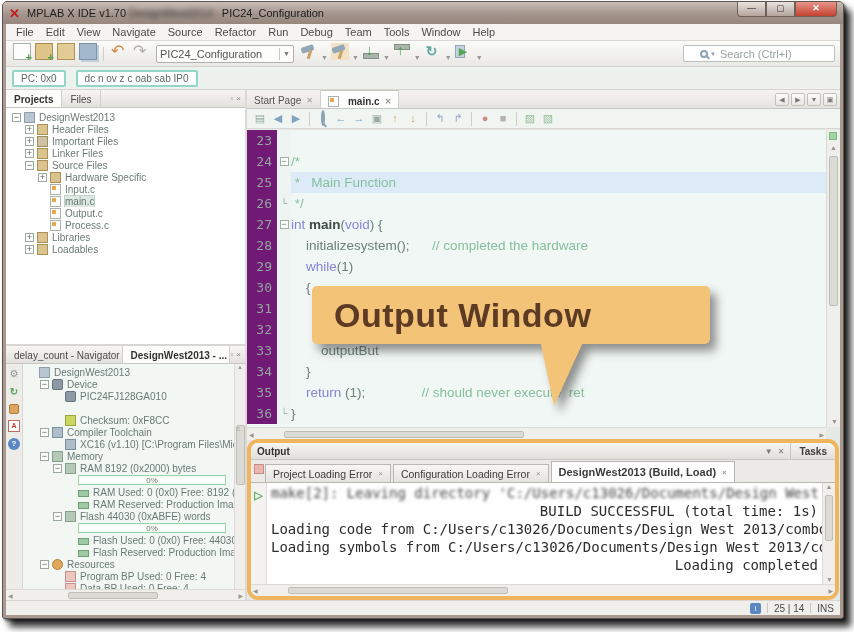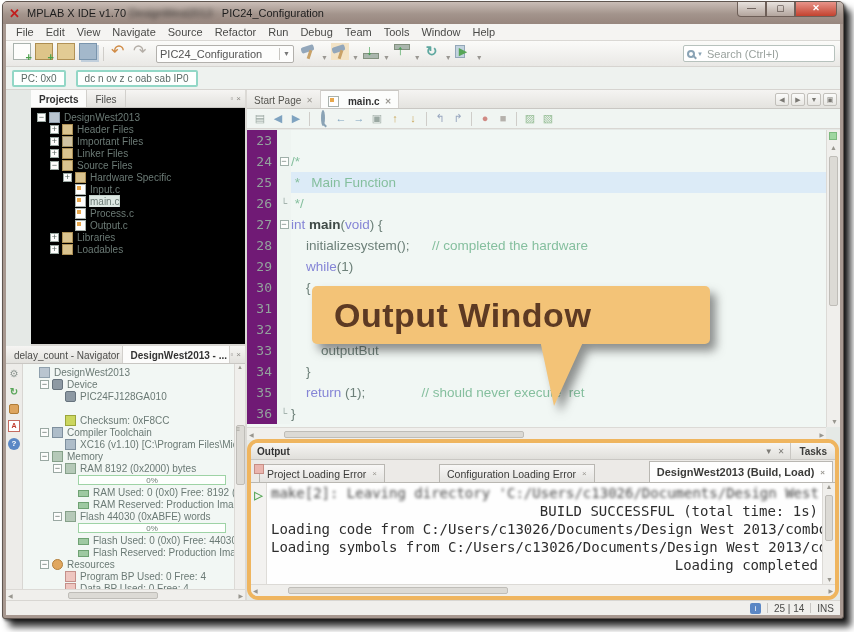--- a/index.html
+++ b/index.html
@@ -44,38 +44,38 @@
   .ic-make-and-program::after{content:"↓";position:absolute;left:4px;top:-1px;color:#3f9e4f;font-weight:bold;font-size:14px;}
   .ic-make-and-program::before{content:"";position:absolute;left:1px;bottom:1px;width:14px;height:4px;background:#aab6ad;border:1px solid #83917f;}
   .ic-read-device-memory::after{content:"↑";position:absolute;left:4px;top:-1px;color:#3f9e4f;font-weight:bold;font-size:14px;}
   .ic-read-device-memory::before{content:"";position:absolute;left:1px;top:1px;width:14px;height:4px;background:#aab6ad;border:1px solid #83917f;}
   .ic-refresh-debug-tool::after{content:"↻";position:absolute;left:2px;top:0;color:#5fa8a0;font-weight:bold;font-size:14px;}
   .ic-debug-project::after{content:"▶";position:absolute;left:4px;top:2px;color:#56a556;font-size:11px;}
   .ic-debug-project::before{content:"";position:absolute;left:0;top:2px;width:8px;height:11px;background:#c3d3df;border:1px solid #93a7b8;}
   .combo{height:18px;width:138px;background:#fdfdfc;border:1px solid #b2b0ac;border-radius:2px;display:flex;align-items:center;font-size:11px;color:#555;padding:0 3px;margin:0 4px;}
   .combo .cbtxt{flex:1;white-space:nowrap;overflow:hidden;}
   .combo .cbarr{font-size:7px;color:#777;border-left:1px solid #c8c6c2;padding-left:3px;height:12px;line-height:12px;}
-  .searchbox{margin-left:auto;width:152px;height:17px;background:#fff;border:1px solid #b7c2bd;border-radius:2px;display:flex;align-items:center;padding:0 3px;font-size:11px;color:#9aa29e;}
+  .searchbox{margin-left:auto;width:152px;height:17px;background:#fff;border:1px solid #b7c2bd;border-radius:2px;display:flex;align-items:center;padding:0 16px;font-size:11px;color:#9aa29e;}
   .mag{position:relative;width:8px;height:8px;border:2px solid #8aa3b5;border-radius:50%;margin-right:2px;flex:none;}
   .mag::after{content:"";position:absolute;width:5px;height:2px;background:#8aa3b5;transform:rotate(45deg);right:-4px;bottom:-2px;}
   .sdd{font-size:6px;color:#8aa3b5;margin-right:4px;}
   .pcrow{height:23px;background:#eef2ef;border-bottom:1px solid #d6d4d0;display:flex;align-items:center;padding:0 6px;gap:10px;}
   .tealbox{height:17px;background:#fdfffe;border:2px solid #92d7c6;border-radius:2px;font-size:10px;color:#5c6a66;display:flex;align-items:center;padding:0 7px;white-space:nowrap;}
 
   
   .main{flex:1;display:flex;background:#e5e9e6;overflow:hidden;}
   .leftcol{width:241px;display:flex;flex-direction:column;border-right:2px solid #dcdad6;}
   .rightcol{flex:1;position:relative;overflow:hidden;}
 
   .panelhdr{height:18px;background:linear-gradient(#f6f5f3,#e2e1dd);border-bottom:1px solid #c9c7c3;display:flex;align-items:stretch;font-size:10px;color:#4c4c4a;}
   .ptab{padding:2px 8px 0 8px;border-right:1px solid #d2d0cc;display:flex;align-items:center;gap:4px;white-space:nowrap;overflow:hidden;}
   .ptab.active{background:#fcfcfb;font-weight:bold;color:#333;}
   .hdricos{margin-left:auto;display:flex;align-items:center;gap:3px;padding-right:4px;color:#8c8a86;font-size:8px;}
 
-  .projects-panel{height:256px;display:flex;flex-direction:column;background:#000000;border-bottom:2px solid #d8d6d2;margin-left:25px;}
+  .projects-panel{height:256px;display:flex;flex-direction:column;background:#ffffff;border-bottom:2px solid #d8d6d2;}
   .ptree{flex:1;overflow:hidden;padding:3px 0 0 4px;}
   .trow{height:12px;display:flex;align-items:center;font-size:10px;color:#6b7a75;white-space:nowrap;overflow:hidden;}
   .trow.sel .tlabel{background:#dde8e3;outline:1px solid #c3d2cb;}
   .exp{flex:none;width:9px;height:9px;border:1px solid #9aa8a2;background:#fdfdfc;font-size:9px;line-height:7px;text-align:center;color:#57655f;margin-right:3px;}
   .expsp{flex:none;width:12px;}
   .tico{flex:none;width:11px;height:11px;margin-right:4px;display:inline-block;}
   .tlabel{overflow:hidden;}
   .ic-project,.ic-project-small{background:#b9c5d0;border:1px solid #8fa0ad;}
   .ic-folder{background:#d9c38f;border:1px solid #ad9055;}
   .ic-folder-important{background:#cfc2a2;border:1px solid #a08e5f;}
@@ -126,21 +126,21 @@
   .edvthumb{position:absolute;left:2px;top:26px;width:9px;height:150px;background:#dcdad5;border:1px solid #bfbdb8;border-radius:2px;}
   .edhscroll{position:absolute;left:0;right:14px;top:337px;height:13px;background:#f0efec;border-top:1px solid #dcdad6;display:flex;align-items:center;font-size:6px;color:#98968f;padding:0 2px;}
 
   
   .outring{position:absolute;left:0;right:1px;top:349px;bottom:0;border:4px solid #efb55f;border-radius:11px;background:#f1f0ee;overflow:hidden;display:flex;flex-direction:column;}
   .outhdr{height:17px;background:linear-gradient(#f6f5f3,#e0dfdb);border-bottom:1px solid #c9c7c3;display:flex;align-items:center;font-size:10px;color:#333;justify-content:flex-end;}
   .outhdr .olbl{font-weight:bold;padding:0 6px;}
   .outhdr .oicos{margin-left:auto;display:flex;gap:5px;color:#7d7b76;font-size:8px;padding-right:6px;}
   .outhdr .tdiv{width:1px;height:100%;background:#c9c7c3;}
   .outhdr .tlbl{font-weight:bold;padding:0 8px;color:#3c3c3a;}
-  .outtabs{height:22px;background:#eceae7;display:flex;align-items:flex-end;padding-left:8px;position:relative;justify-content:space-between;}
+  .outtabs{height:22px;background:#eceae7;display:flex;align-items:flex-end;padding-left:14px;position:relative;}
   .pinkbtn{position:absolute;left:3px;top:4px;width:10px;height:10px;background:#eab5ae;border:1px solid #c78d84;}
   .otab{height:18px;border:1px solid #b9b7b2;border-bottom:none;background:linear-gradient(#f8f7f6,#e4e3e0);margin-right:2px;padding:2px 7px;font-size:10.5px;color:#3b3b39;display:flex;gap:6px;align-items:center;}
   .otab.active{background:#fefefe;font-weight:bold;height:21px;font-size:11px;}
   .outbody{flex:1;display:flex;background:#fefefe;overflow:hidden;border-top:1px solid #b9b7b2;}
   .outstrip{width:16px;background:#f3f2f0;border-right:1px solid #dedcd8;padding-top:2px;text-align:center;}
   .playico{color:#58a758;font-size:11px;font-weight:bold;}
   .console{flex:1;overflow:hidden;padding:1px 4px;}
   .conline{font-family:"DejaVu Sans Mono",monospace;font-size:14px;line-height:18px;color:#2d2d2d;white-space:pre;text-align:right;}
   .conline.blur{filter:blur(1.8px);color:#4a4a4a;}
   .outvscroll{width:13px;background:#f0efec;border-left:1px solid #dcdad6;text-align:center;font-size:7px;color:#98968f;position:relative;}
@@ -270,26 +270,26 @@
                   <span class="tlabel">Input.c</span>
                 </div>
                 <div class="trow sel" style="padding-left: 28px;">
                   <span class="expsp"></span>
                   <span class="tico ic-c-file"></span>
                   <span class="tlabel">main.c</span>
                 </div>
                 <div class="trow" style="padding-left: 28px;">
                   <span class="expsp"></span>
                   <span class="tico ic-c-file"></span>
-                  <span class="tlabel">Process.c</span>
+                  <span class="tlabel">Output.c</span>
                 </div>
                 <div class="trow" style="padding-left: 28px;">
                   <span class="expsp"></span>
                   <span class="tico ic-c-file"></span>
-                  <span class="tlabel">Output.c</span>
+                  <span class="tlabel">Process.c</span>
                 </div>
                 <div class="trow" style="padding-left: 15px;">
                   <span class="exp">+</span>
                   <span class="tico ic-folder"></span>
                   <span class="tlabel">Libraries</span>
                 </div>
                 <div class="trow" style="padding-left: 15px;">
                   <span class="exp">+</span>
                   <span class="tico ic-folder"></span>
                   <span class="tlabel">Loadables</span>

